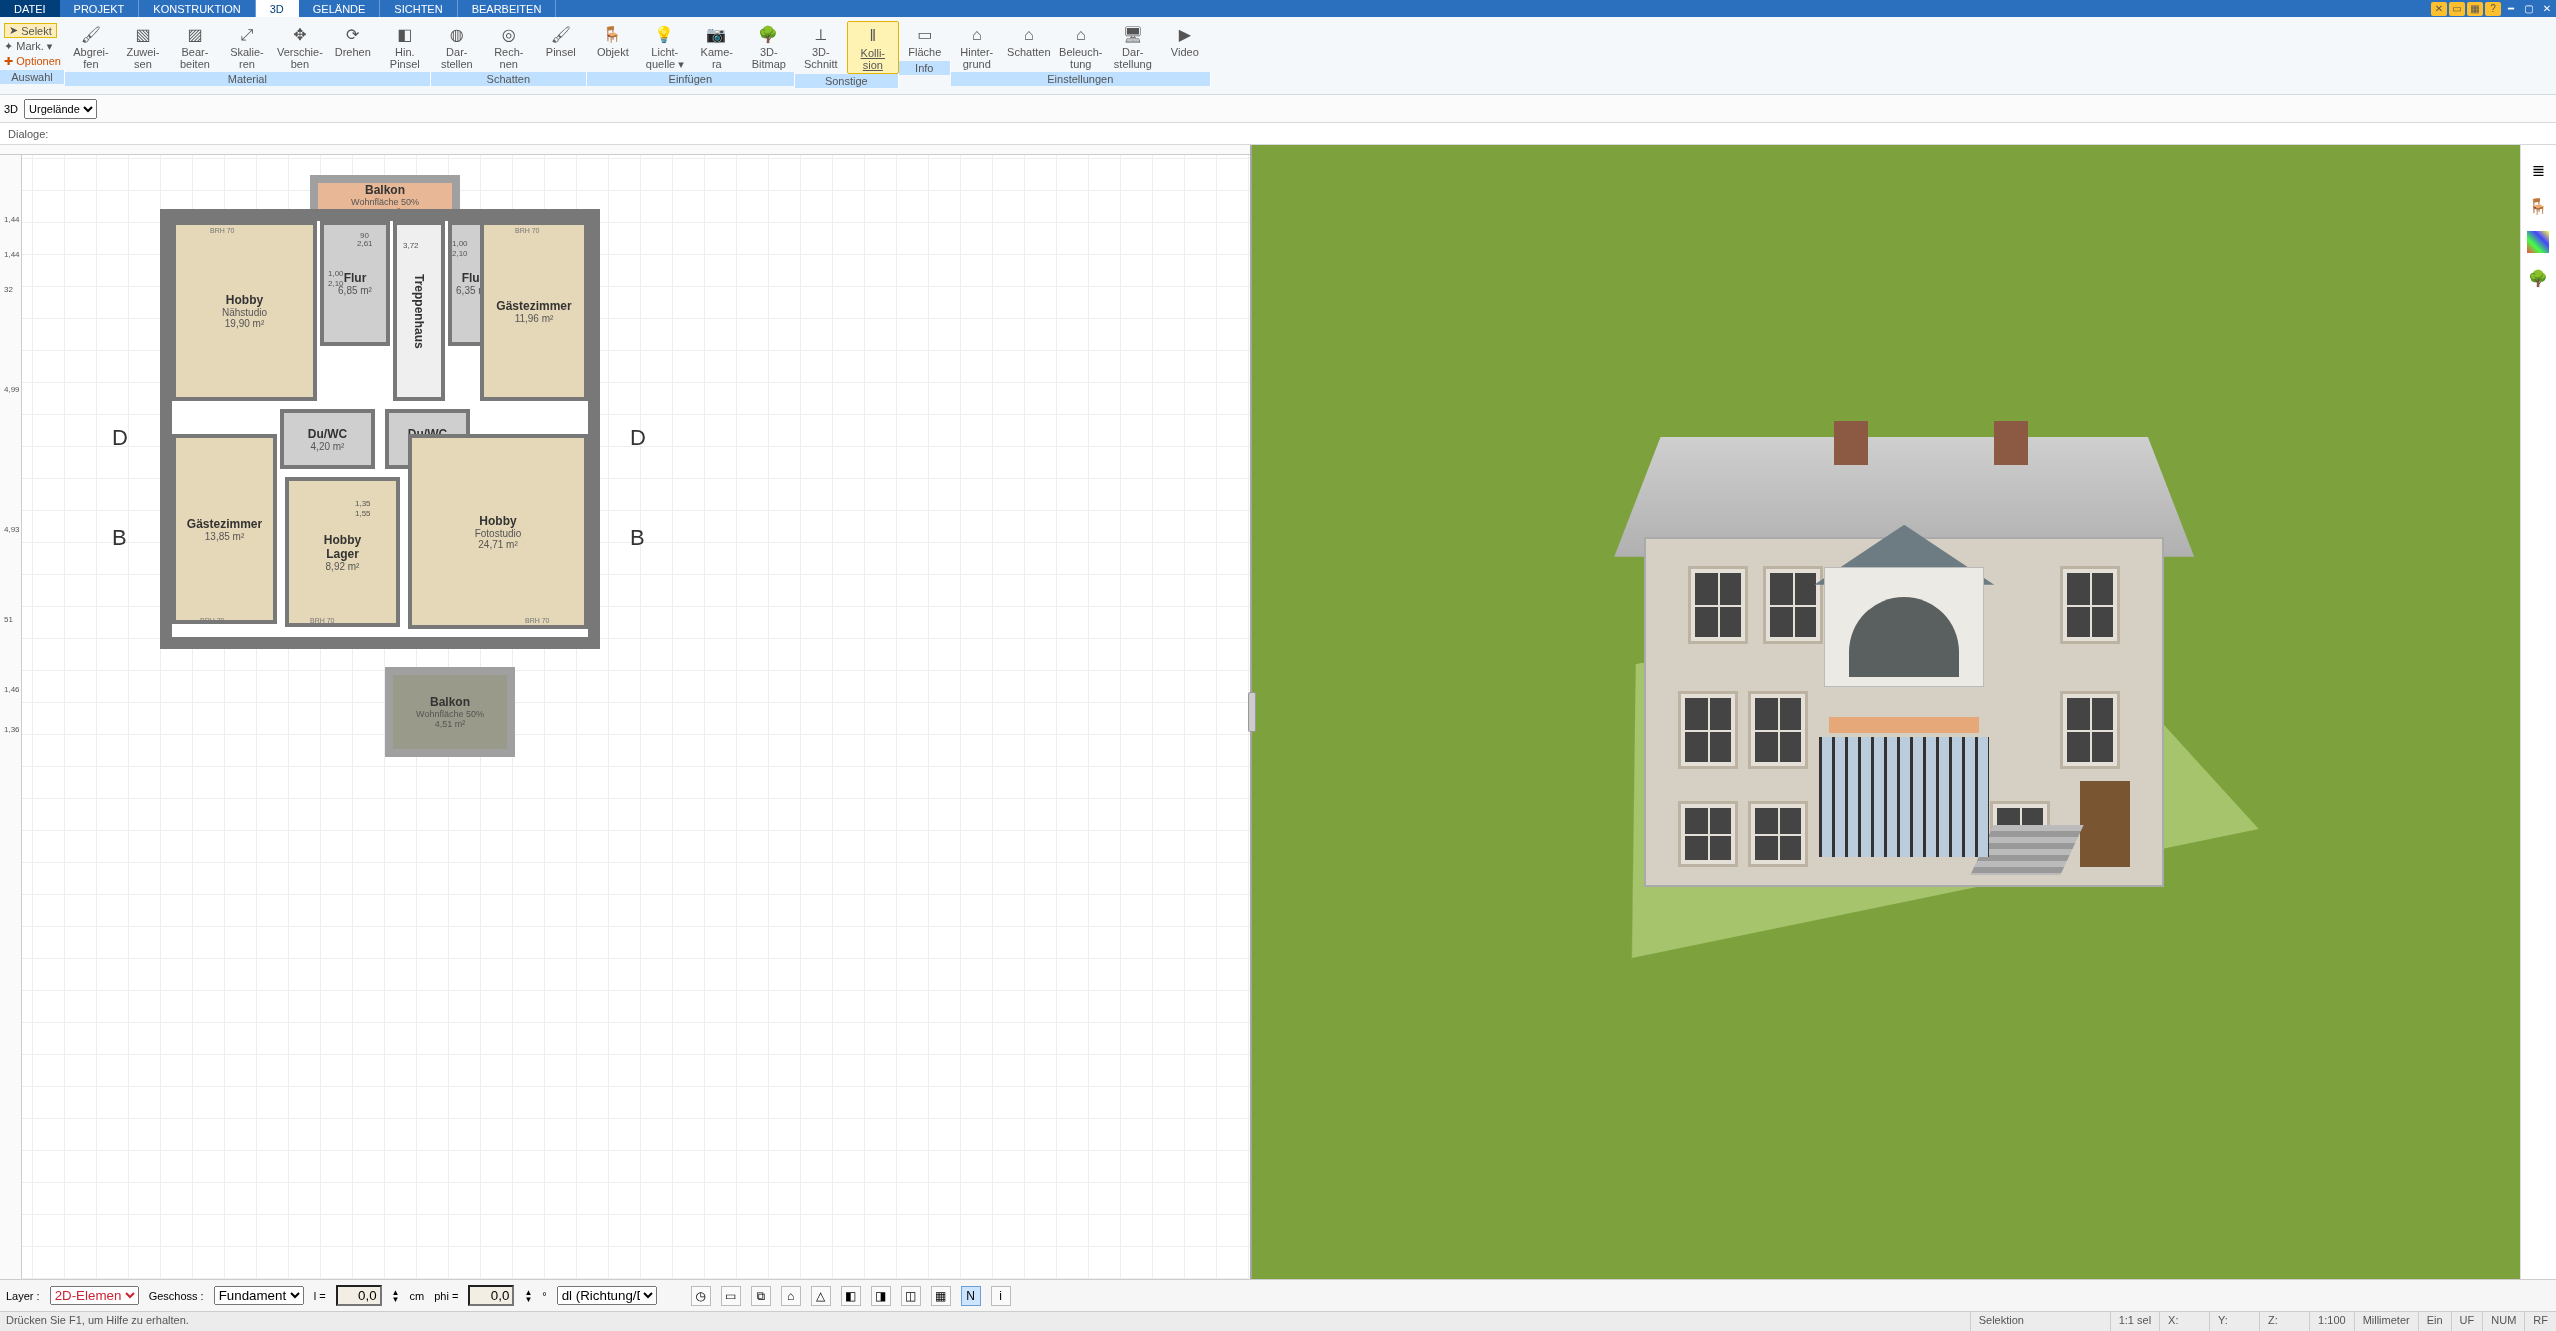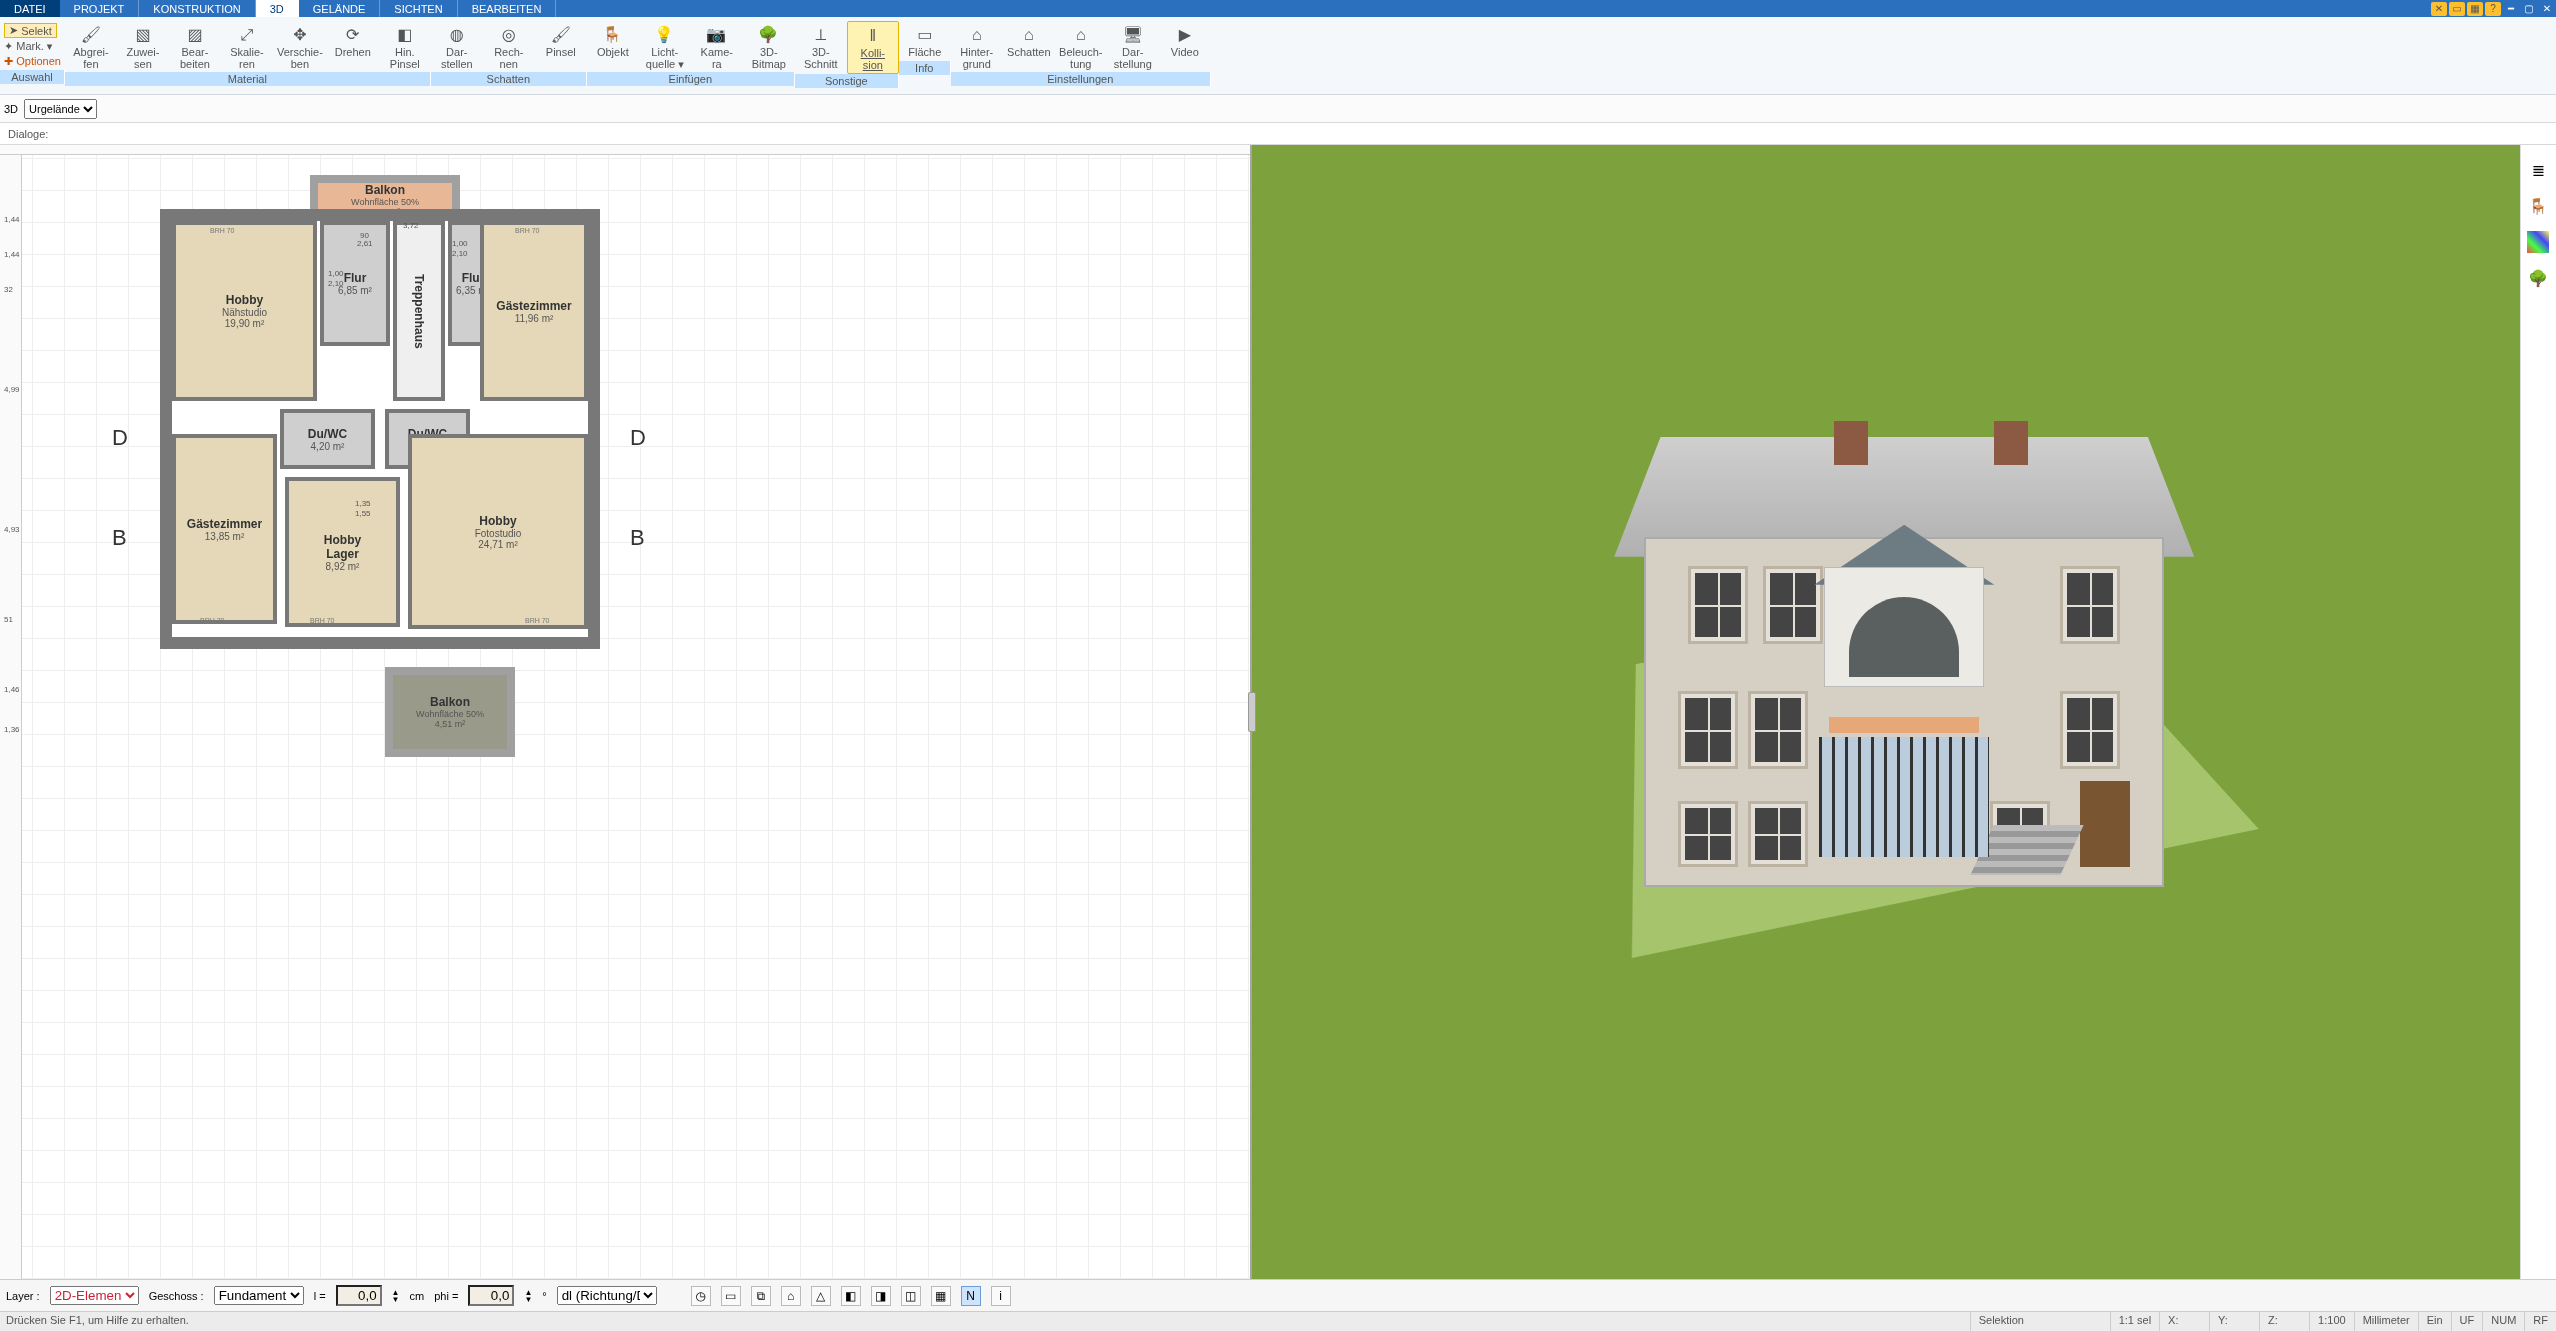--- a/index.html
+++ b/index.html
@@ -332,21 +332,21 @@
       <span class="brh" style="left:355px;top:18px;">BRH 70</span>
       <span class="brh" style="left:40px;top:408px;">BRH 70</span>
       <span class="brh" style="left:150px;top:408px;">BRH 70</span>
       <span class="brh" style="left:365px;top:408px;">BRH 70</span>
       <span class="dim" style="left:168px;top:60px;">1,00</span>
       <span class="dim" style="left:168px;top:70px;">2,10</span>
       <span class="dim" style="left:292px;top:30px;">1,00</span>
       <span class="dim" style="left:292px;top:40px;">2,10</span>
       <span class="dim" style="left:200px;top:22px;">90</span>
       <span class="dim" style="left:197px;top:30px;">2,61</span>
-      <span class="dim" style="left:215px;top:12px;padding-left:28px;">3,72</span>
+      <span class="dim" style="left:215px;top:32px;padding-left:28px;">3,72</span>
       <span class="dim" style="left:195px;top:290px;">1,35</span>
       <span class="dim" style="left:195px;top:300px;">1,55</span>
     </div>
 
     <span class="section-lbl" style="left:112px;top:280px;">D</span>
     <span class="section-lbl" style="left:630px;top:280px;">D</span>
     <span class="section-lbl" style="left:112px;top:380px;">B</span>
     <span class="section-lbl" style="left:630px;top:380px;">B</span>
 
     <div class="balkon" style="left:385px;top:522px;width:130px;height:90px;background:#9a9a8a;">

